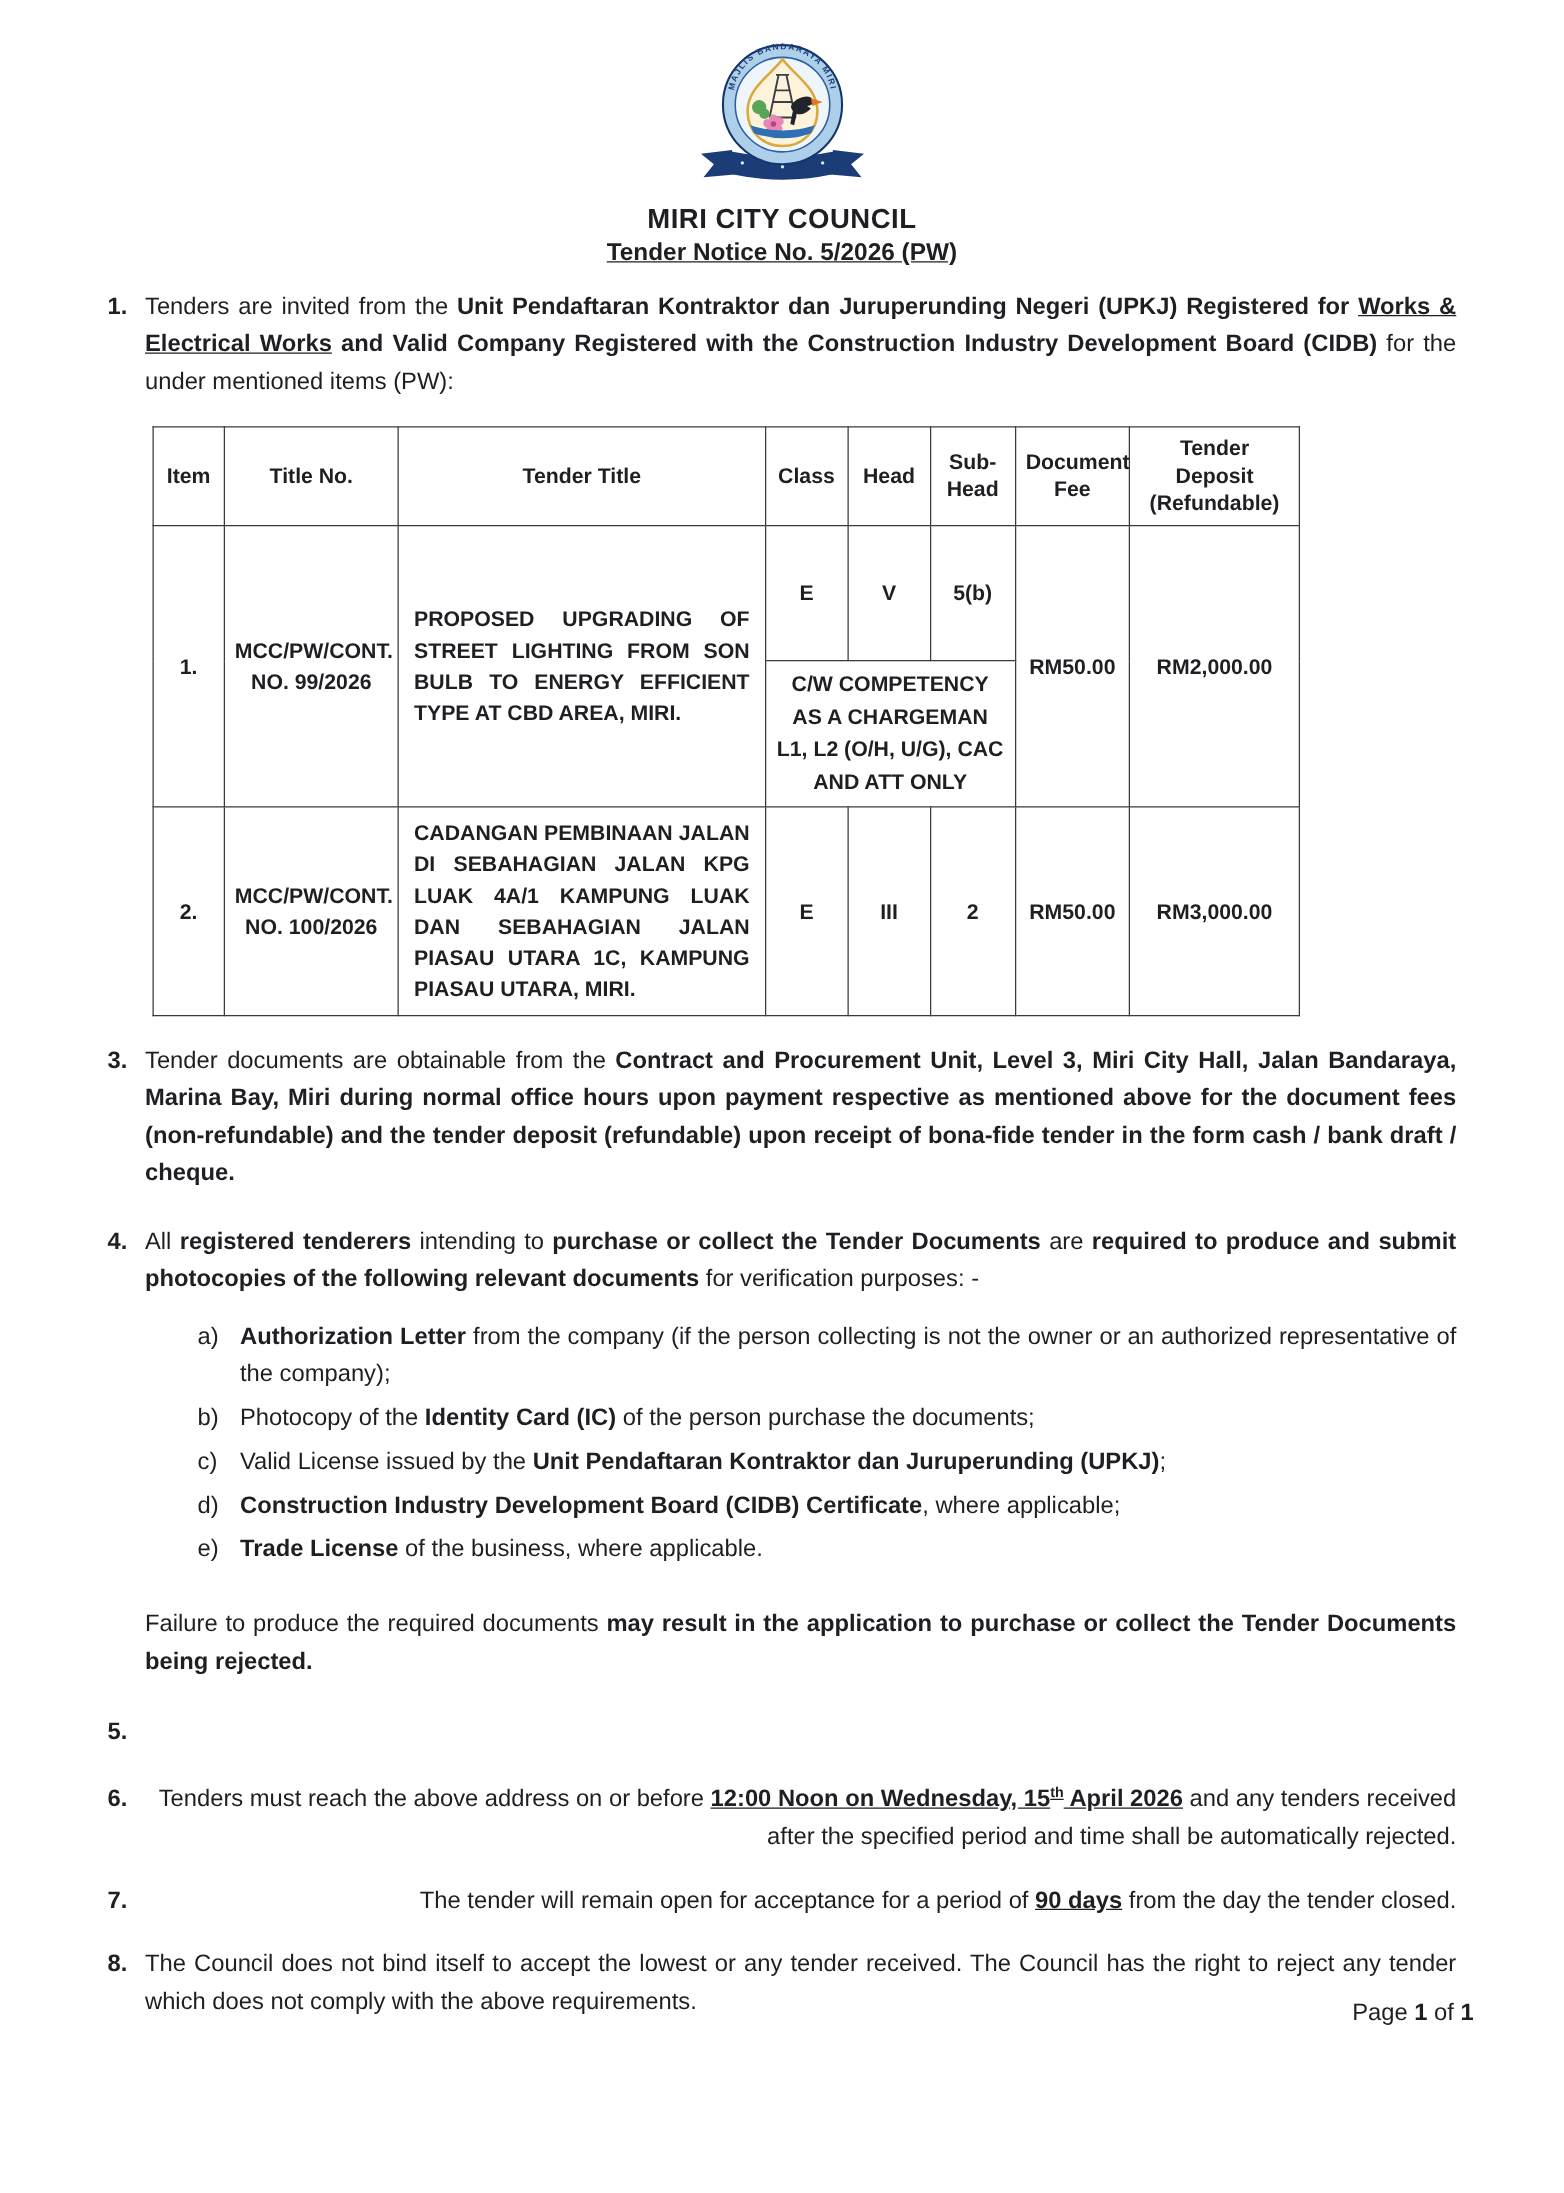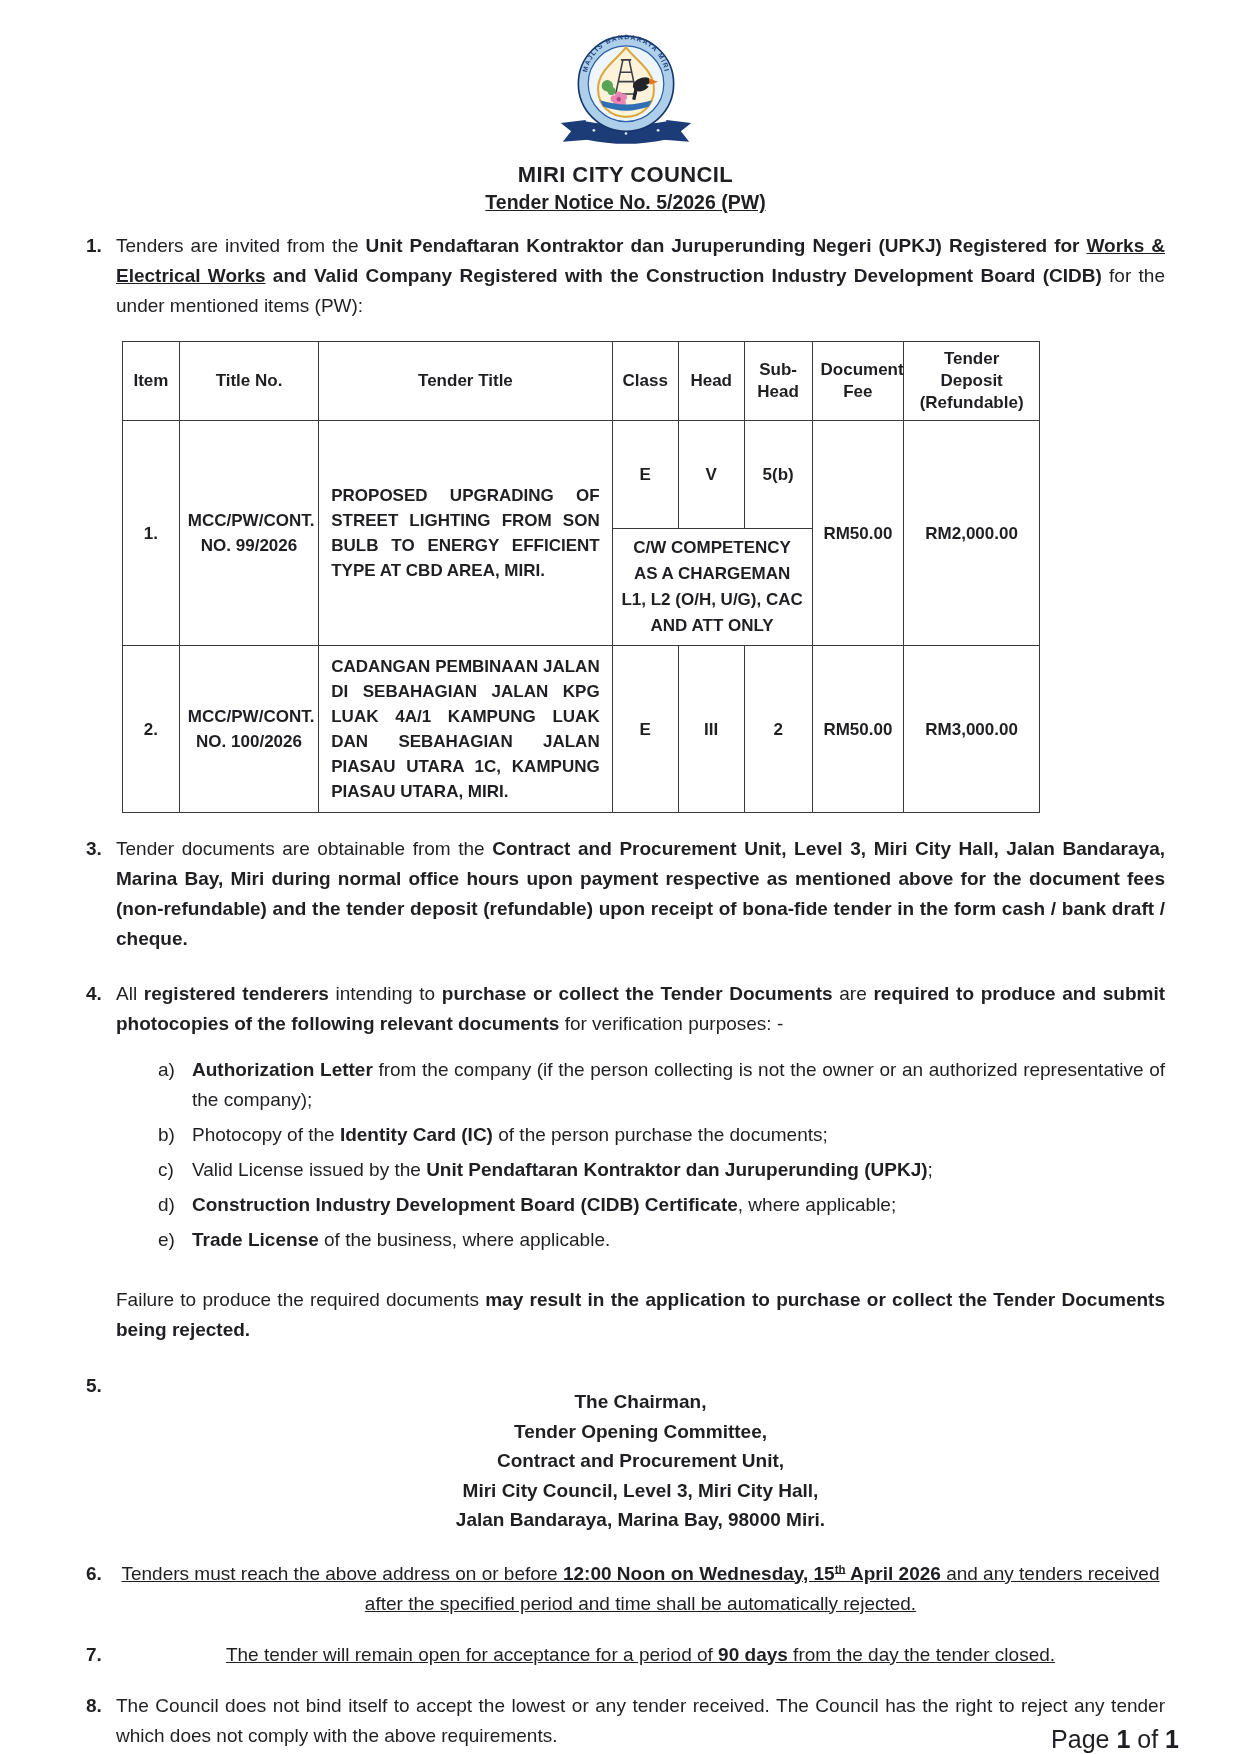--- a/index.html
+++ b/index.html
@@ -24,21 +24,21 @@
   
   .doc-header{text-align:center;}
   .crest{display:block;margin:0 auto;}
   .org-name{font-weight:700;font-size:22px;letter-spacing:.4px;line-height:26px;margin-top:12px;}
   .notice-no{font-weight:700;font-size:19.5px;line-height:26px;margin-top:1px;text-decoration:underline;}
 
   
   .clause{display:flex;margin-top:21px;}
   .clause-no{flex:0 0 30px;font-weight:700;}
   .clause-body{flex:1;text-align:justify;}
-  .clause-body.no-justify{text-align:center;text-decoration:underline;}
+  .clause-body.no-justify{text-align:right;}
 
   
   table.tender-table{
     border-collapse:collapse;
     margin:20px 0 2px 36px;
     width:918px;
     font-size:17px;
     line-height:25px;
     font-weight:700;
     table-layout:fixed;
@@ -59,21 +59,21 @@
   
   .sub-list{margin:16px 0 0 42px;}
   .sub-item{display:flex;margin-bottom:5px;}
   .sub-label{flex:0 0 34px;}
   .sub-body{flex:1;}
 
   .note{margin:30px 0 0 30px;text-align:justify;}
 
   
   .address-block{text-align:center;font-weight:700;margin-top:16px;line-height:29.5px;}
-  .page-no{position:absolute;right:72px;top:1724px;font-size:25px;}
+  .page-no{position:absolute;right:72px;top:1596px;font-size:19px;}
 </style>
 </head>
 <body>
 
 <div class="page">
 
   <div class="doc-header">
     <svg class="crest" width="160" height="116" viewBox="0 0 150 112">
 
       <g>
@@ -204,27 +204,20 @@
           <div class="sub-body"><span class="seg-b">Trade License</span><span> of the business, where applicable.</span></div>
         </div>
       </div>
       <div class="note" style="margin-left:0;"><span>Failure to produce the required documents </span><span class="seg-b">may result in the application to purchase or collect the Tender Documents being rejected.</span></div>
     </div>
   </div>
 
   <div class="clause" style="margin-top:26px;">
     <span class="clause-no">5.</span>
     <div class="clause-body">
-      <div class="address-block">
-        <div>The Chairman,</div>
-        <div>Tender Opening Committee,</div>
-        <div>Contract and Procurement Unit,</div>
-        <div>Miri City Council, Level 3, Miri City Hall,</div>
-        <div>Jalan Bandaraya, Marina Bay, 98000 Miri.</div>
-      </div>
     </div>
   </div>
 
   <div class="clause" style="margin-top:24px;">
     <span class="clause-no">6.</span>
     <div class="clause-body no-justify"><span>Tenders must reach the above address on or before </span><span class="seg-b seg-u">12:00 Noon on Wednesday, 15</span><sup class="seg-b seg-u">th</sup><span class="seg-b seg-u"> April 2026</span><span> and any tenders received after the specified period and time shall be automatically rejected.</span></div>
   </div>
   <div class="clause">
     <span class="clause-no">7.</span>
     <div class="clause-body no-justify"><span>The tender will remain open for acceptance for a period of </span><span class="seg-b seg-u">90 days</span><span> from the day the tender closed.</span></div>

